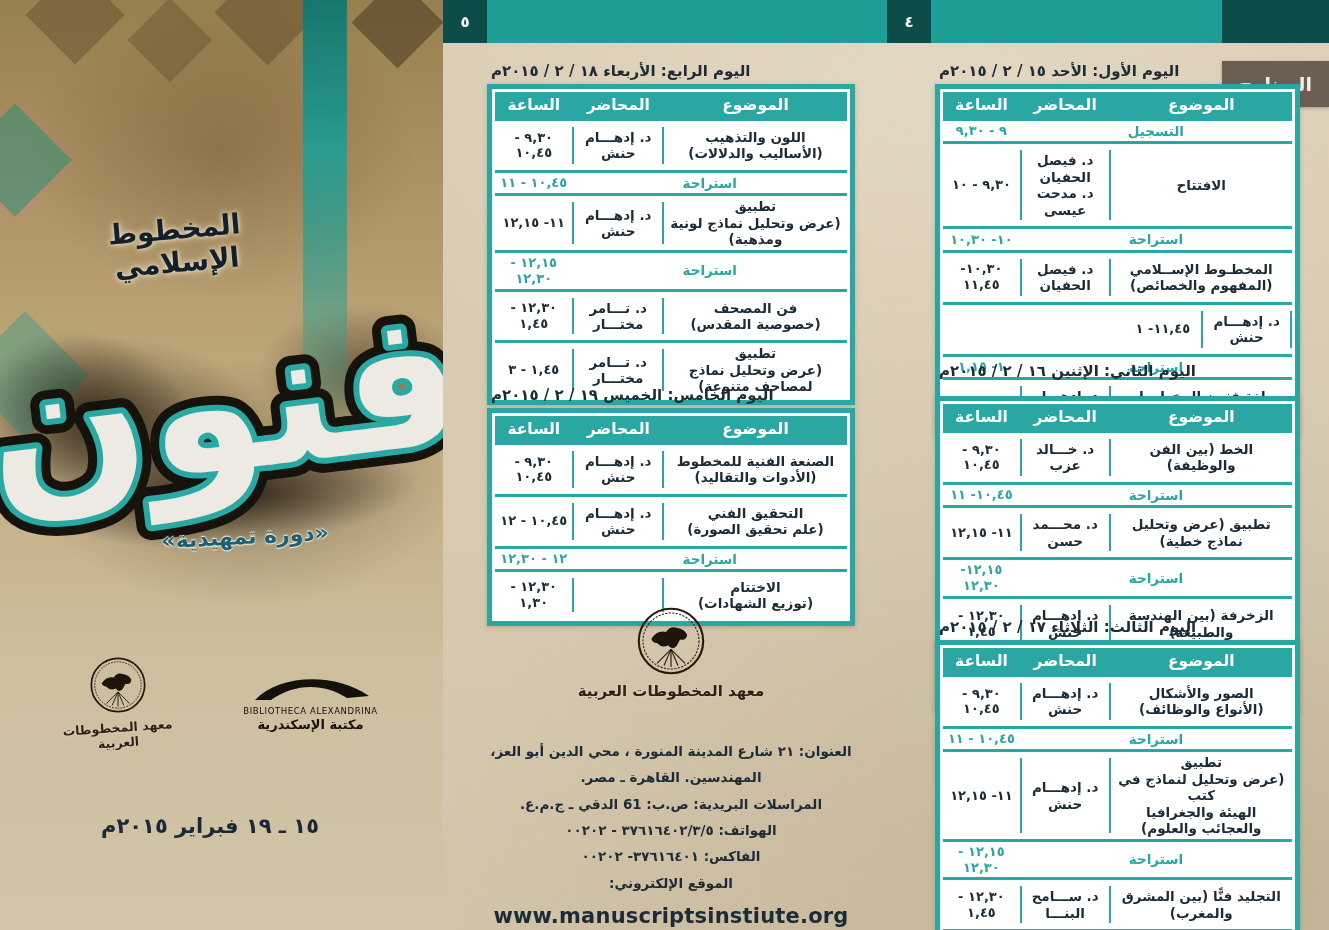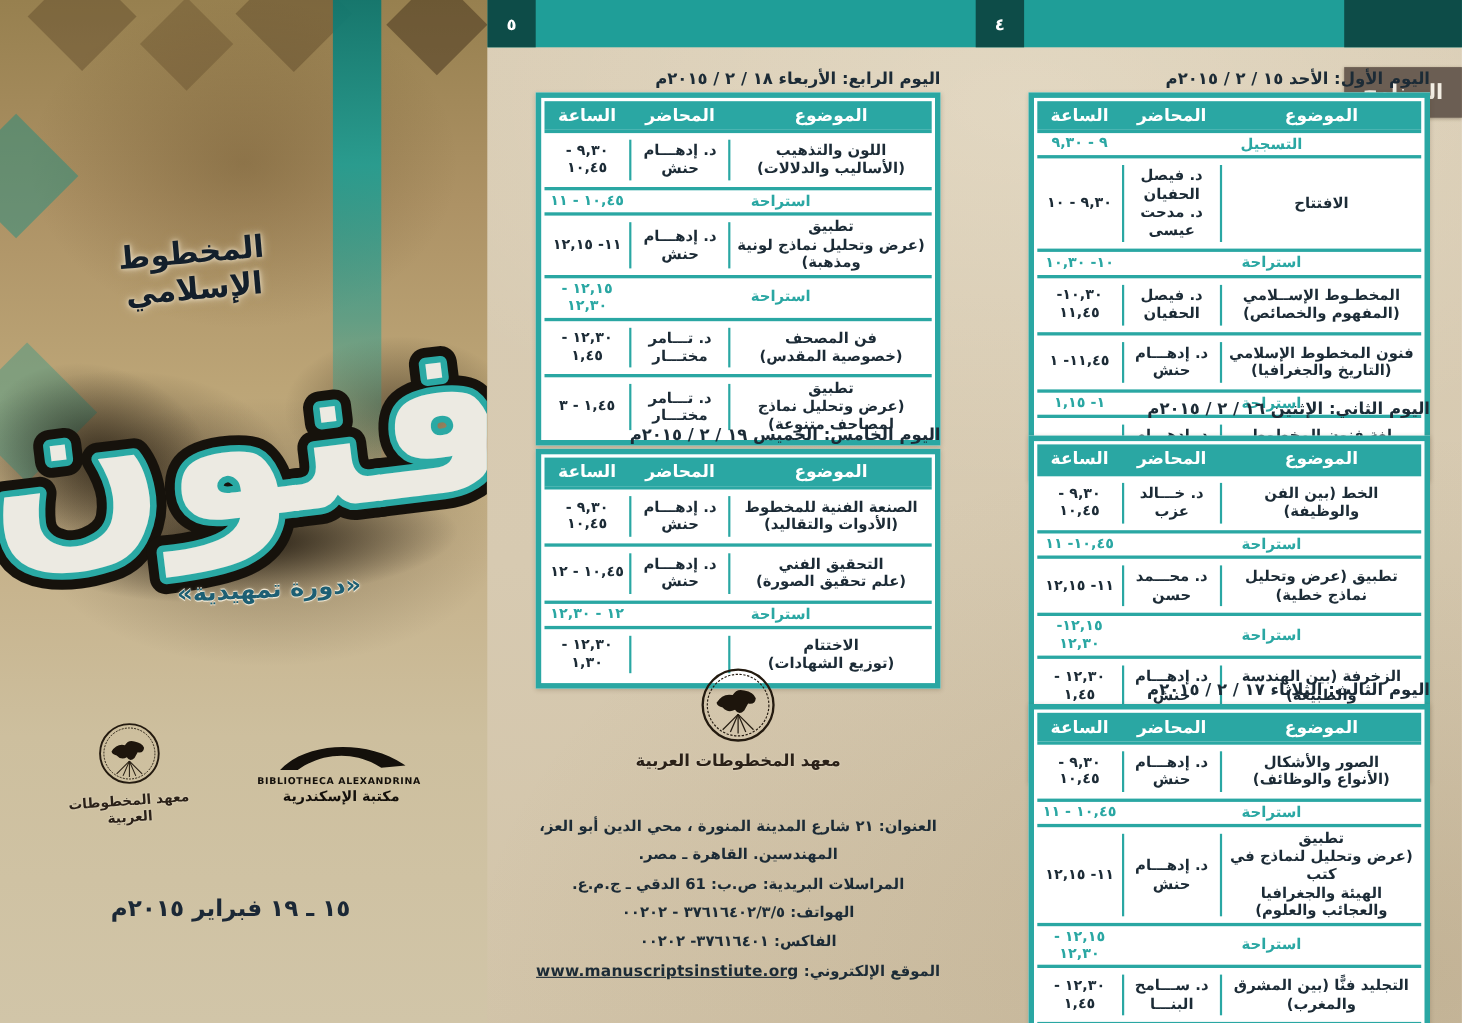--- a/index.html
+++ b/index.html
@@ -20,21 +20,21 @@
     display:flex;align-items:center;justify-content:center;font-size:15px;font-weight:bold;}
   .pn5{left:0;} .pn4{left:444px;}
   .corner-dark{position:absolute;left:779px;top:0;width:107px;height:43px;background:var(--teal-dark);}
   .program-tab{position:absolute;left:1222px;top:61px;width:107px;height:46px;background:var(--tab);
     color:#f3eee4;display:flex;align-items:center;justify-content:center;font-size:19px;font-weight:bold;
     box-shadow:0 1px 3px rgba(60,45,30,.35);}
   
   .col{position:absolute;top:0;}
   .col-mid{left:487px;width:368px;}
   .col-right{left:935px;width:365px;}
-  .day-title{position:absolute;width:100%;text-align:right;padding-left:4px;box-sizing:border-box;
+  .day-title{position:absolute;width:100%;text-align:left;padding-left:4px;box-sizing:border-box;
     font-size:15px;font-weight:bold;color:var(--ink);}
   .sched{position:absolute;width:100%;box-sizing:border-box;border:5px solid var(--teal);
     background:#fff;padding:3px;box-shadow:0 1px 4px rgba(80,60,30,.25);}
   .srow{display:flex;align-items:stretch;border-top:3px solid var(--teal);}
   .sched .srow:first-child{border-top:none;}
   .shead{background:var(--teal);color:#fff;}
   .cell{display:flex;align-items:center;justify-content:center;text-align:center;
     font-weight:bold;color:var(--ink);white-space:pre-line;line-height:1.22;padding:2px 4px;box-sizing:border-box;}
   .c1{flex:0 0 52%;font-size:13.5px;}
   .c2{flex:0 0 26%;font-size:13.5px;}
@@ -44,21 +44,21 @@
   .session .c2{border-left:2px solid var(--teal);border-right:2px solid var(--teal);margin:6px 0;}
   .brk .cell{color:var(--teal);}
   .h-hd{min-height:26px;} .h-b{min-height:18px;} .h-1{min-height:34px;}
   .h-2{min-height:46px;} .h-3{min-height:58px;} .h-l2{min-height:50px;}
   
   .inst-logo-mid{position:absolute;top:606px;left:0;width:100%;text-align:center;}
   .inst-name{font-size:15px;font-weight:bold;color:#2b2118;margin-top:2px;
     text-shadow:0 0 2px rgba(245,238,220,.8);}
   .contact{position:absolute;top:738px;left:0;width:100%;text-align:center;
     font-size:13.5px;font-weight:bold;color:var(--ink);line-height:1.95;}
-  .contact .url{font-size:14px;letter-spacing:.2px;text-decoration:underline;}
+  .contact .url{font-size:21px;letter-spacing:.2px;}
   
   .cover{position:absolute;left:0;top:0;width:443px;height:930px;overflow:hidden;
     background:
       radial-gradient(150px 95px at 82% 40%, rgba(32,22,10,.5), rgba(32,22,10,0) 70%),
       radial-gradient(220px 130px at 25% 46%, rgba(28,18,8,.55), rgba(28,18,8,0) 70%),
       radial-gradient(300px 170px at 55% 52%, rgba(40,28,12,.32), rgba(40,28,12,0) 72%),
       radial-gradient(260px 200px at 50% 16%, rgba(90,66,30,.35), rgba(90,66,30,0) 75%),
       linear-gradient(180deg,#97804f 0%,#ad9265 20%,#bca577 38%,#c6b28b 55%,#cdbf9e 72%,#d1c5a8 100%);}
   .dmd{position:absolute;transform:rotate(45deg);}
   .stripe{position:absolute;left:303px;top:0;width:44px;height:440px;
@@ -70,21 +70,21 @@
   .cover-title{position:absolute;left:58px;top:213px;width:235px;text-align:center;
     font-size:28px;font-weight:bold;color:#131f2b;transform:rotate(-5deg);
     text-shadow:0 0 5px rgba(243,233,210,.95),0 0 10px rgba(243,233,210,.6);}
   .artwork{position:absolute;left:0;top:242px;}
   .subtitle{position:absolute;left:150px;top:524px;width:190px;text-align:center;
     font-size:22px;font-weight:bold;color:#1d5f74;transform:rotate(-3deg);
     text-shadow:0 0 3px #efe6d2,0 1px 0 #efe6d2,0 -1px 0 #efe6d2;}
   .inst-logo-cover{position:absolute;left:48px;top:656px;width:140px;text-align:center;}
   .inst-logo-cover .inst-name{font-size:12.5px;transform:rotate(-4deg);}
   .ba-logo{position:absolute;left:238px;top:672px;width:145px;text-align:center;color:#14100b;}
-  .ba-latin{font-size:8.5px;font-weight:bold;letter-spacing:.6px;white-space:nowrap;}
+  .ba-latin{font-size:8.5px;font-weight:normal;letter-spacing:.6px;white-space:nowrap;}
   .ba-arabic{font-size:13px;font-weight:bold;margin-top:1px;}
   .date-range{position:absolute;left:100px;top:814px;width:220px;text-align:center;
     font-size:21px;font-weight:bold;color:#1b2836;}
 </style>
 </head>
 <body>
 
 <div class="canvas">
 
   <div class="topbar">
@@ -267,22 +267,20 @@
         <div class="cell c1b">استراحة</div>
         <div class="cell c3">١٠- ١٠,٣٠</div>
       </div>
       <div class="srow session h-2">
         <div class="cell c1">المخطـوط الإســلامي
 (المفهوم والخصائص)</div>
         <div class="cell c2">د. فيصل الحفيان</div>
         <div class="cell c3">١٠,٣٠- ١١,٤٥</div>
       </div>
       <div class="srow session h-2">
-        <div class="cell c1">فنون المخطوط الإسلامي
-(التاريخ والجغرافيا)</div>
         <div class="cell c2">د. إدهـــام حنش</div>
         <div class="cell c3">١١,٤٥- ١</div>
       </div>
       <div class="srow brk h-b">
         <div class="cell c1b">استراحة</div>
         <div class="cell c3">١- ١,١٥</div>
       </div>
       <div class="srow session h-1">
         <div class="cell c1">لغة فنون المخطوط  (المصطلحات)</div>
         <div class="cell c2">د. إدهـــام حنش</div>

